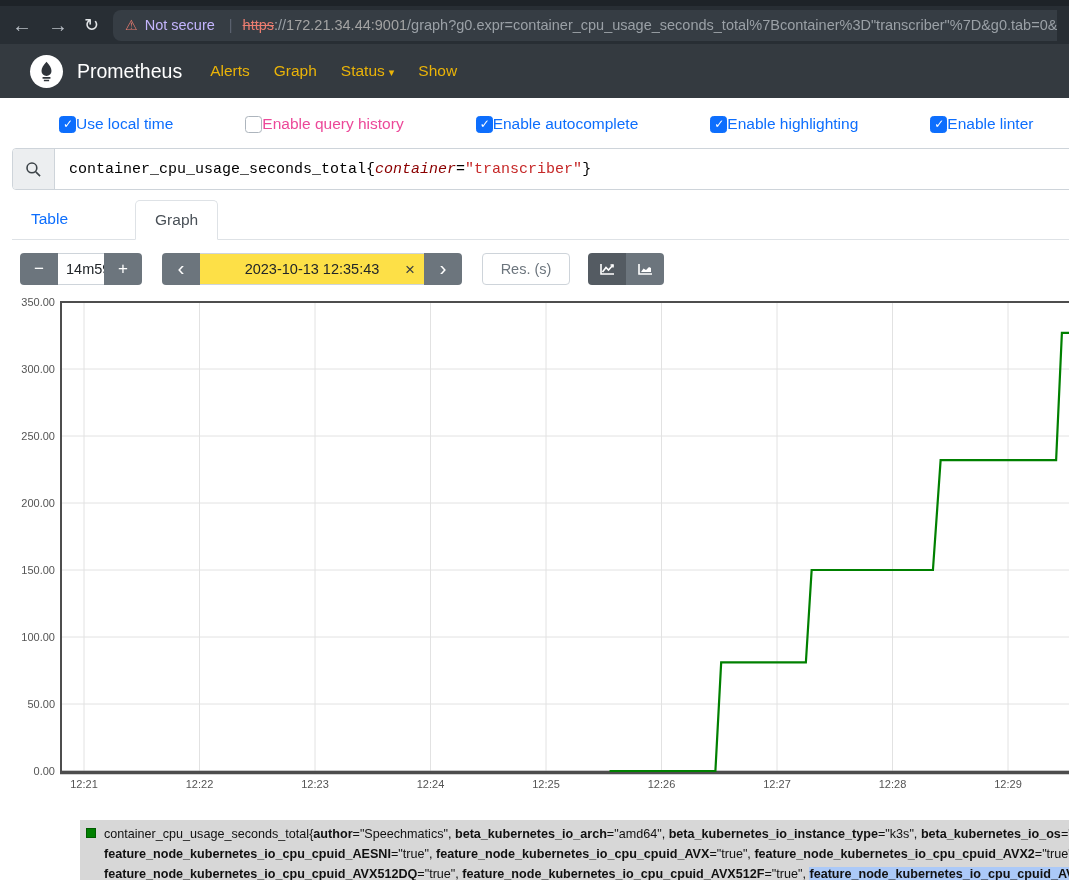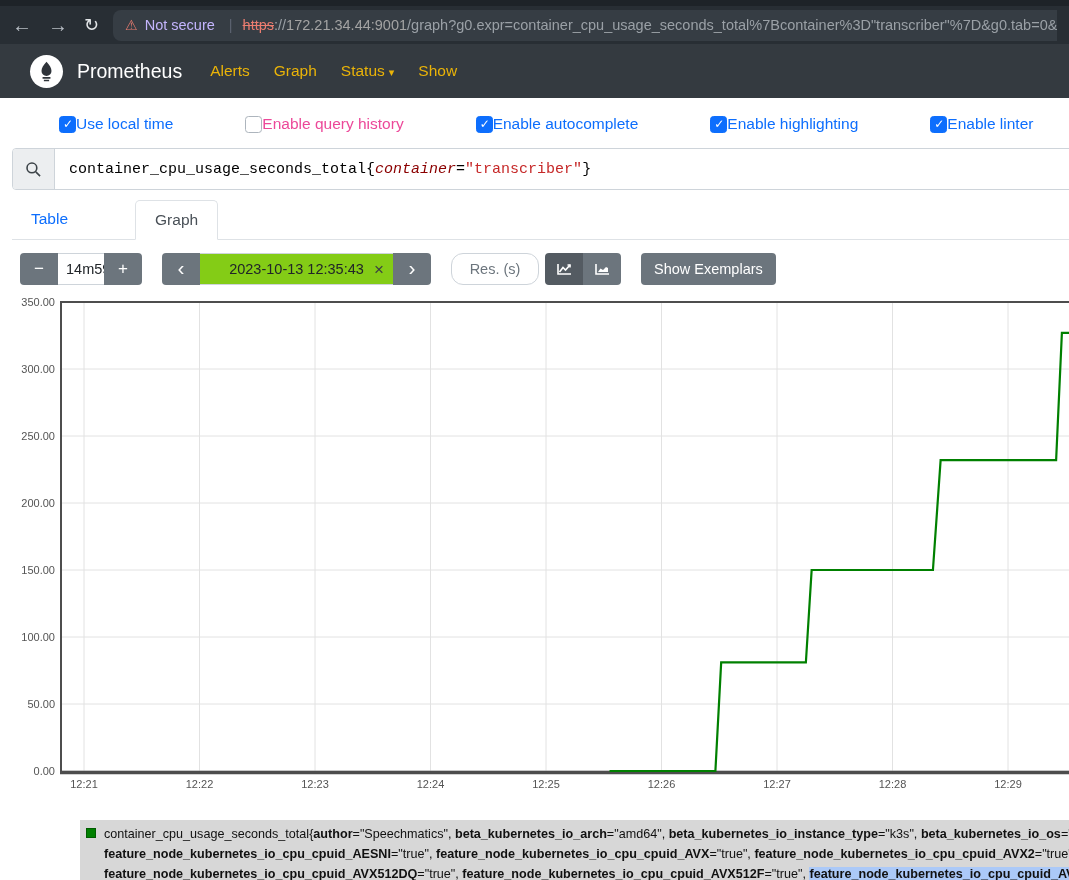--- a/index.html
+++ b/index.html
@@ -63,25 +63,25 @@
   .btn { background:#6c757d; color:#fff; border:none; height:32px;
     display:flex; align-items:center; justify-content:center; cursor:pointer;
     font-size:17px; font-family:inherit; }
   .btn.sq { width:38px; }
   .btn.left { border-radius:4px 0 0 4px; }
   .btn.right { border-radius:0 4px 4px 0; }
   .btn.chv { font-size:21px; padding-bottom:3px; }
   .btn.darker { background:#545b62; }
   .dur { width:46px; height:32px; border:1px solid #ced4da; border-left:none; border-right:none;
     padding:0 0 0 8px; font-size:14.5px; color:#212529; outline:none; font-family:inherit; }
-  .dtwrap { width:193px; height:32px; border-top:1px solid #ced4da; border-bottom:1px solid #ced4da;
+  .dtwrap { width:224px; height:32px; border-top:1px solid #ced4da; border-bottom:1px solid #ced4da;
     display:flex; align-items:center; justify-content:center; position:relative;
-    font-size:14.5px; color:#212529; background:#84cc16; cursor:text; }
+    font-size:14.5px; color:#212529; background:#fde047; cursor:text; }
   .clear { position:absolute; right:9px; color:#3c4043; font-size:17px; cursor:pointer; line-height:1; }
-  .res { width:88px; height:32px; margin-right:6px; border:1px solid #ced4da; border-radius:12px;
+  .res { width:88px; height:32px; margin-right:18px; border:1px solid #ced4da; border-radius:4px;
     text-align:center; font-size:14.5px; color:#495057; outline:none; font-family:inherit; }
   .res::placeholder { color:#6c757d; }
   .exemplars { border-radius:4px; padding:0 13px; font-size:14.5px; }
 
   
   .chartwrap { margin-top:12px; }
   #chart-svg text { font:11px "Liberation Sans",sans-serif; fill:#545454; }
 
   
   .legend { margin:22px 0 0 80px; background:#d7d7d7; padding:4px 0 10px 6px;
@@ -183,21 +183,20 @@
         <path d="M11.5 3 H14 V5.5" fill="none" stroke="#fff" stroke-width="1.6"></path>
       </svg>
     </button>
     <button class="btn sq right">
       <svg width="17" height="15" viewBox="0 0 17 15">
         <path d="M2 2 V12 H15" fill="none" stroke="#fff" stroke-width="1.6"></path>
         <path d="M4 10 L6.5 6.5 L9 8 L12 5 L14 6 V10 Z" fill="#fff"></path>
       </svg>
     </button>
   </div>
-  <button class="btn exemplars">Show Exemplars</button>
 </div>
 
 <div class="chartwrap">
   <svg id="chart-svg" width="1069" height="497">
       <line x1="60" y1="474" x2="1069" y2="474" stroke="#e2e2e2"></line>
       <text x="55" y="478" text-anchor="end">0.00</text>
       <line x1="60" y1="407" x2="1069" y2="407" stroke="#e2e2e2"></line>
       <text x="55" y="411" text-anchor="end">50.00</text>
       <line x1="60" y1="340" x2="1069" y2="340" stroke="#e2e2e2"></line>
       <text x="55" y="344" text-anchor="end">100.00</text>

